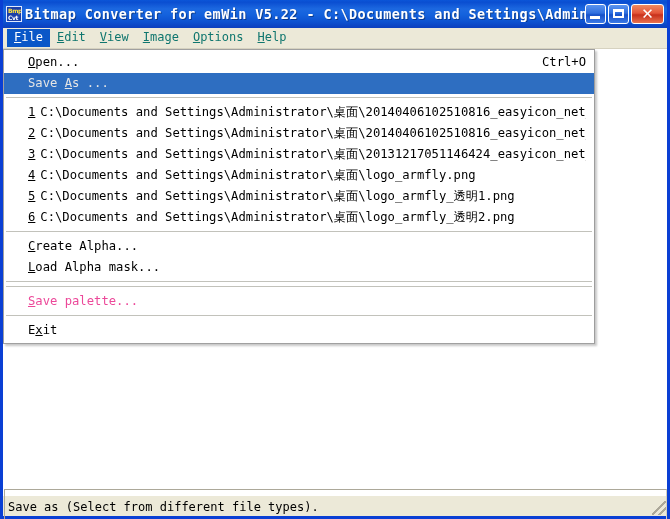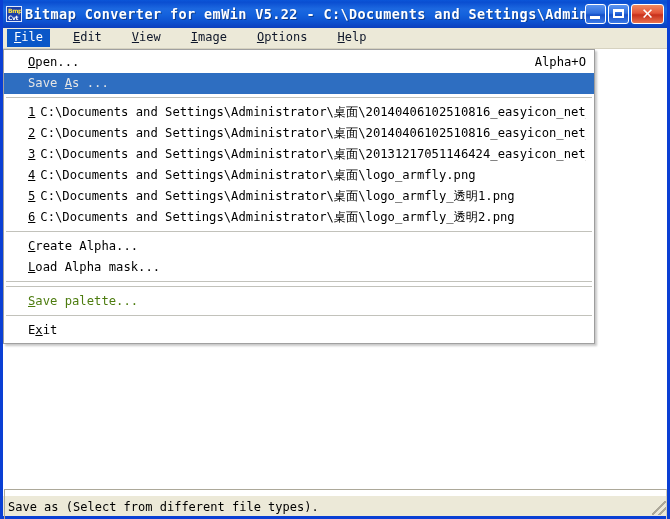--- a/index.html
+++ b/index.html
@@ -126,26 +126,25 @@
   
   .menubar {
     flex: 0 0 21px;
     height: 21px;
     background: #ece9d8;
     display: flex;
     align-items: center;
     padding-left: 4px;
     box-sizing: border-box;
     border-bottom: 1px solid #d6d2c0;
-    gap: 16px;
   }
   .menubar-item {
     font-family: "DejaVu Sans Mono", monospace;
     font-size: 12px;
-    color: #0f172a;
+    color: #0f766e;
     padding: 2px 7px 3px 7px;
     white-space: nowrap;
     line-height: 13px;
   }
   .menubar-item.active {
     background: #0a57c8;
     color: #ffffff;
   }
   .menubar-item u { text-decoration: underline; }
 
@@ -185,21 +184,21 @@
   .mi .lbl { flex: 1 1 auto; overflow: hidden; }
   .mi .accel {
     flex: 0 0 auto;
     padding-left: 22px;
     font-size: 12.2px;
   }
   .mi.selected {
     background: #2e6ec1;
     color: #e5e5e5;
   }
-  .mi.disabled { color: #4d7c0f; }
+  .mi.disabled { color: #ec4899; }
   .mi u { text-decoration: underline; }
   .sep {
     height: 1px;
     margin: 3px 2px 3px 2px;
     border-top: 1px solid #c2c2bb;
   }
   .mi .num { margin-right: 5px; }
 
   
   .statusbar {
@@ -270,21 +269,21 @@
       <div class="menubar-item"><u>V</u>iew</div>
       <div class="menubar-item"><u>I</u>mage</div>
       <div class="menubar-item"><u>O</u>ptions</div>
       <div class="menubar-item"><u>H</u>elp</div>
     </div>
 
   <div class="client">
     <div class="dropdown" id="dropdown">
         <div class="mi">
           <span class="lbl"><u>O</u>pen...</span>
-          <span class="accel">Alpha+O</span>
+          <span class="accel">Ctrl+O</span>
         </div>
         <div class="mi selected">
           <span class="lbl">Save <u>A</u>s ...</span>
         </div>
         <div class="sep"></div>
         <div class="mi">
           <span class="lbl"><span class="num"><u>1</u></span>C:\Documents and Settings\Administrator\桌面\20140406102510816_easyicon_net_96.bmp</span>
         </div>
         <div class="mi">
           <span class="lbl"><span class="num"><u>2</u></span>C:\Documents and Settings\Administrator\桌面\20140406102510816_easyicon_net_96.png</span>

